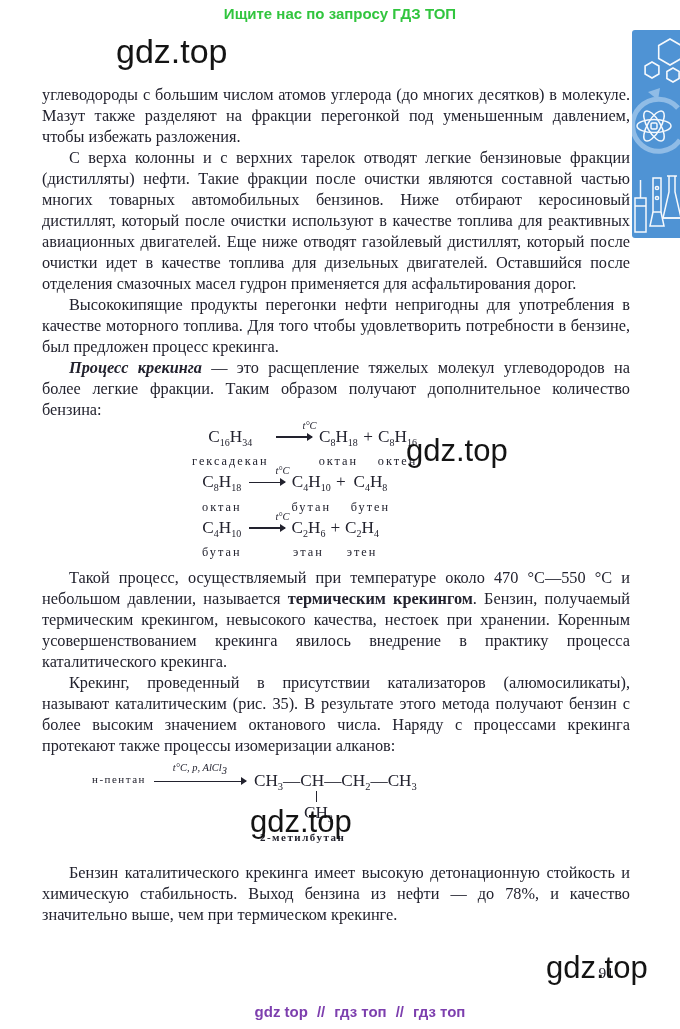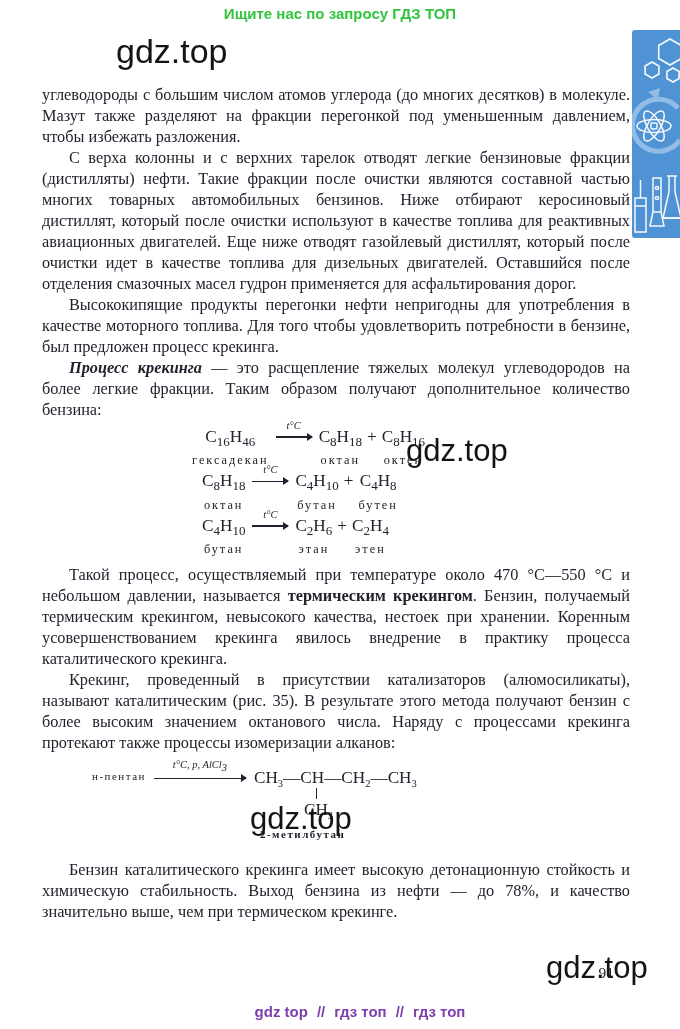--- a/index.html
+++ b/index.html
@@ -34,24 +34,24 @@
   }
   .para.indent{text-indent:27px;}
   .run-b{font-weight:bold;}
   .run-bi{font-weight:bold;font-style:italic;}
   
   .equations{position:relative;margin:7px 0 7px 150px;}
   .feq-row{display:flex;align-items:flex-start;margin-bottom:3px;}
   .feq-row.shift{margin-left:10px;}
   .feq-col{display:flex;flex-direction:column;align-items:center;}
   .feq-formula{font-size:17.2px;line-height:20px;white-space:nowrap;}
-  .feq-formula sub{font-size:13px;}
+  .feq-formula sub{font-size:10px;}
   .feq-name{font-size:12.3px;line-height:15px;letter-spacing:2px;margin-top:1px;white-space:nowrap;}
   .feq-arrow{position:relative;width:46px;height:20px;display:flex;align-items:center;justify-content:center;margin:0 2px;}
-  .feq-arrow .albl{position:absolute;top:-7px;left:0;width:100%;text-align:center;font-size:10.5px;font-style:italic;white-space:nowrap;}
+  .feq-arrow .albl{position:absolute;top:-7px;left:0;width:100%;text-align:right;font-size:10.5px;font-style:italic;white-space:nowrap;}
   .aline{width:36px;height:1.4px;background:#22222e;position:relative;}
   .aline::after{content:"";position:absolute;right:-1px;top:-3.3px;width:0;height:0;
     border-top:4px solid transparent;border-bottom:4px solid transparent;border-left:6px solid #22222e;}
   .feq-plus{font-size:17.2px;line-height:20px;margin:0 5px;}
   
   .iso{position:relative;margin:14px 0 4px 50px;height:88px;font-size:17.2px;}
   .iso sub{font-size:10.5px;}
   .iso-row{display:flex;align-items:flex-start;}
   .iso-col{display:flex;flex-direction:column;align-items:center;}
   .iso-formula{line-height:22px;white-space:nowrap;}
@@ -119,21 +119,21 @@
         <p class="para"><span>углеводороды с большим числом атомов углерода (до многих десятков) в молекуле. Мазут также разделяют на фракции перегонкой под уменьшенным давлением, чтобы избежать разложения.</span></p>
         <p class="para indent"><span>С верха колонны и с верхних тарелок отводят легкие бензиновые фракции (дистилляты) нефти. Такие фракции после очистки являются составной частью многих товарных автомобильных бензинов. Ниже отбирают керосиновый дистиллят, который после очистки используют в качестве топлива для реактивных авиационных двигателей. Еще ниже отводят газойлевый дистиллят, который после очистки идет в качестве топлива для дизельных двигателей. Оставшийся после отделения смазочных масел гудрон применяется для асфальтирования дорог.</span></p>
         <p class="para indent"><span>Высококипящие продукты перегонки нефти непригодны для употребления в качестве моторного топлива. Для того чтобы удовлетворить потребности в бензине, был предложен процесс крекинга.</span></p>
         <p class="para indent"><span class="run-bi">Процесс крекинга</span><span> — это расщепление тяжелых молекул углеводородов на более легкие фракции. Таким образом получают дополнительное количество бензина:</span></p>
       </div>
 
     <div class="equations" id="equations">
       <div class="wm-in" style="left:214px;top:6px;">gdz.top</div>
     <div class="feq-row">
           <div class="feq-col">
-            <div class="feq-formula">C<sub>16</sub>H<sub>46</sub></div>
+            <div class="feq-formula">C<sub>16</sub>H<sub>34</sub></div>
             <div class="feq-name">гексадекан</div>
           </div>
           <div class="feq-arrow">
             <span class="albl">t°C</span>
             <span class="aline"></span>
           </div>
           <span class="feq-plus" style="margin: 0px; width: 0px;"></span>
           <div class="feq-col">
             <div class="feq-formula">C<sub>8</sub>H<sub>18</sub></div>
             <div class="feq-name">октан</div>

